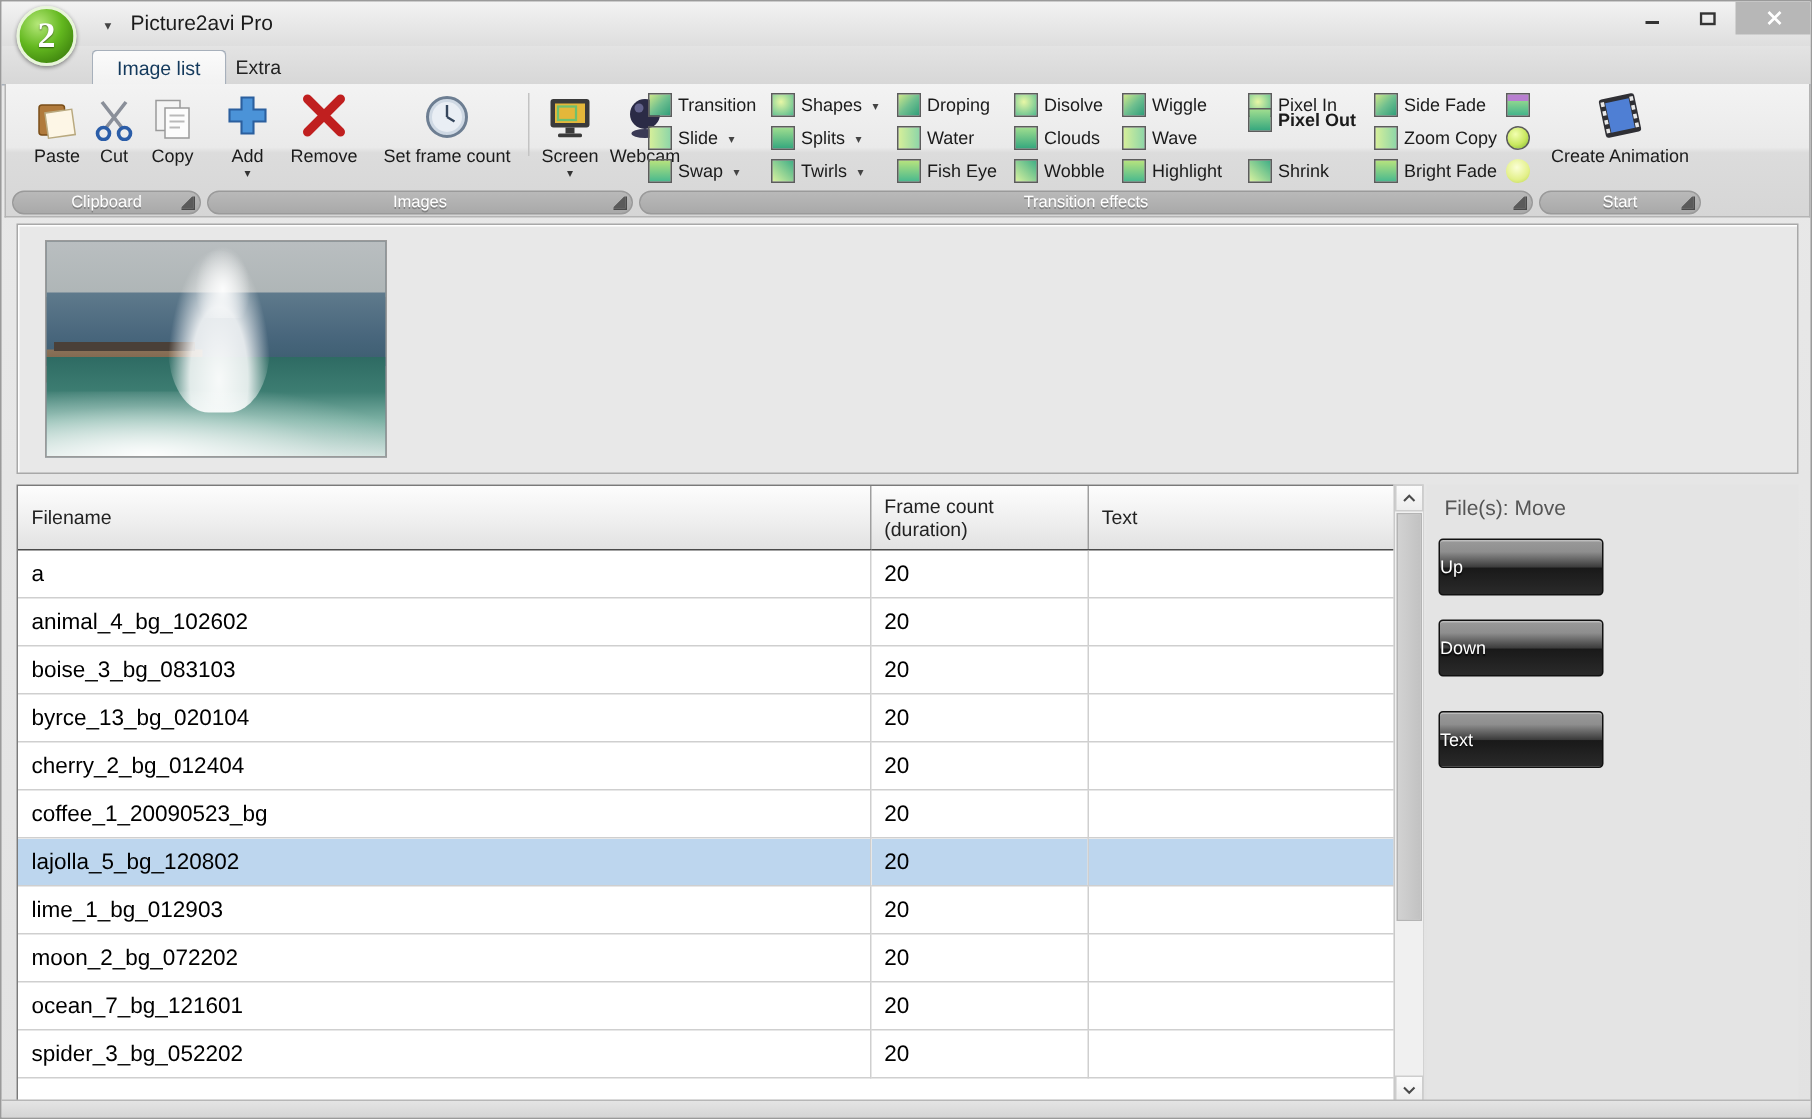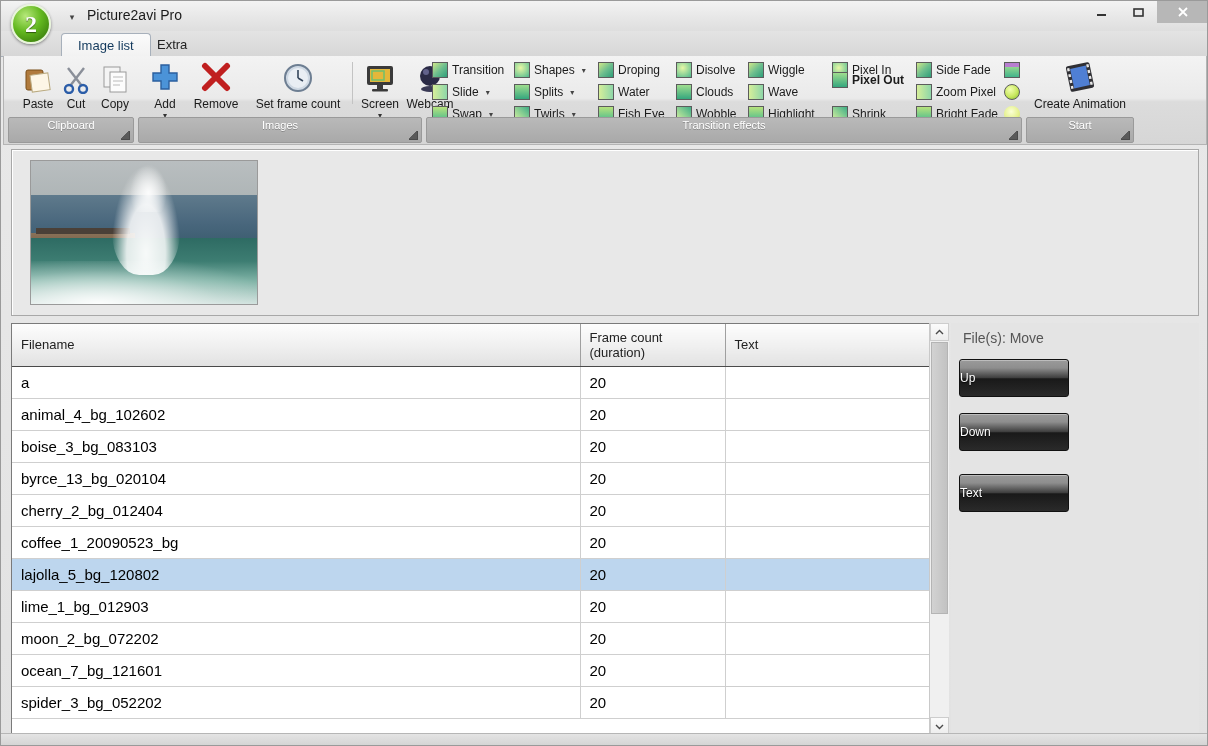--- a/index.html
+++ b/index.html
@@ -77,23 +77,23 @@
     border: 1px solid #b4b4b4; border-top: none;
   }
   .rgroup {
     position: absolute; top: 2px; height: 85px;
     background: transparent;
   }
   .rgroup .gbody {
     position: absolute; left: 0; top: 0; right: 0; bottom: 19px;
   }
   .rgroup .glabel {
-    position: absolute; left: 0; right: 0; bottom: 0; height: 26px;
+    position: absolute; left: 0; right: 0; bottom: 0; height: 16px;
     background: linear-gradient(#b9b9b9, #a9a9a9);
-    border: 1px solid #9a9a9a; border-radius: 2px;
+    border: 1px solid #9a9a9a; border-radius: 8px;
     color: #ffffff; font-size: 11px; text-align: center; line-height: 15px;
     text-shadow: 0 1px 0 rgba(0,0,0,.25);
   }
   .gdialog {
     position: absolute; right: 3px; bottom: 2px;
     width: 9px; height: 9px;
     border: 1px solid #4a4a4a; border-top: none; border-left: none;
     background: linear-gradient(135deg, transparent 45%, #5a5a5a 46%);
   }
   .gsep { position: absolute; top: 4px; bottom: 20px; width: 1px; background: #c3c3c3; }
@@ -445,21 +445,21 @@
           <div class="efx" style="left: 404px; top: 46px; width: 82px;">
             <span class="sw" style="background: linear-gradient(45deg, rgb(217, 242, 160), rgb(63, 174, 134));"></span>
             <span>Shrink</span>
           </div>
           <div class="efx" style="left: 488px; top: 2px; width: 96px;">
             <span class="sw" style="background: linear-gradient(135deg, rgb(207, 232, 138), rgb(111, 191, 143), rgb(47, 158, 122));"></span>
             <span>Side Fade</span>
           </div>
           <div class="efx" style="left: 488px; top: 24px; width: 96px;">
             <span class="sw" style="background: linear-gradient(90deg, rgb(214, 239, 154), rgb(142, 214, 168));"></span>
-            <span>Zoom Pixel</span>
+            <span>Zoom Copy</span>
           </div>
           <div class="efx" style="left: 488px; top: 46px; width: 96px;">
             <span class="sw" style="background: linear-gradient(rgb(183, 227, 126), rgb(73, 185, 142));"></span>
             <span>Bright Fade</span>
           </div>
           <div class="efx icononly" style="left: 576px; top: 2px;">
             <span class="sw" style="background: linear-gradient(rgb(184, 127, 208) 0%, rgb(184, 127, 208) 30%, rgb(143, 214, 143) 30%, rgb(67, 180, 139) 100%);"></span>
           </div>
           <div class="efx icononly" style="left: 576px; top: 24px;">
             <span class="sw" style="background: radial-gradient(circle at 38% 32%, rgb(242, 255, 176), rgb(201, 232, 96) 55%, rgb(127, 184, 46) 100%); border-radius: 50%;"></span>

